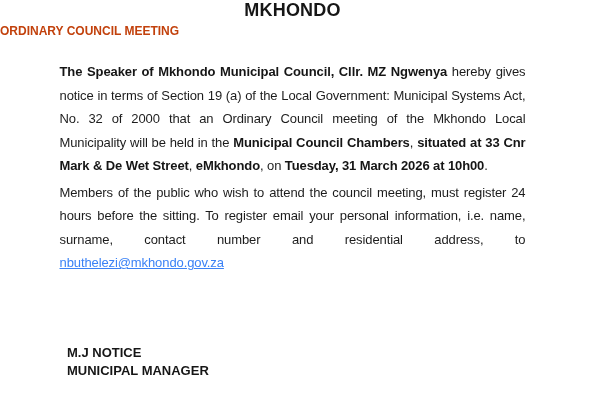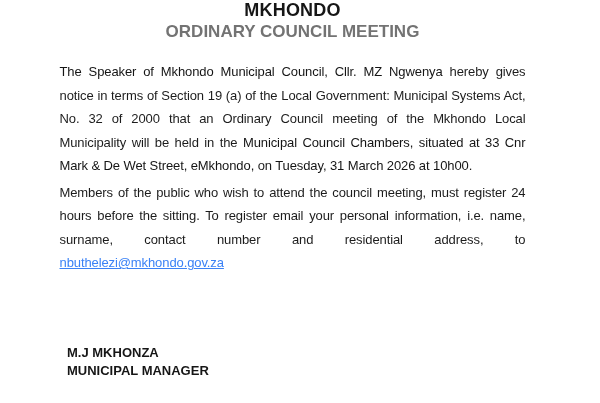--- a/index.html
+++ b/index.html
@@ -31,38 +31,37 @@
   .notice-no {
     margin-top: 7px;
     text-align: center;
     font-size: 13px;
     font-weight: 700;
     line-height: 15px;
     color: #161616;
   }
   .meeting-type {
     margin-top: 4px;
-    text-align: center;
-    font-size: 17px;
+    font-size: 12px;
     font-weight: 700;
     line-height: 15px;
-    color: #737373;
+    color: #c2410c;
   }
   .content {
     width: 466px;
     margin: 21px auto 0 auto;
     font-size: 13px;
     line-height: 23.5px;
     text-align: justify;
     letter-spacing: -0.1px;
     color: #1c1c1c;
   }
   .content p { margin: 0; }
   .content p.para2 { margin-top: 3px; }
-  .content strong { font-weight: 400; color: #151515; }
+  .content strong { font-weight: 700; color: #151515; }
   .email {
     color: #3b82f6;
     text-decoration: underline;
     cursor: pointer;
     white-space: nowrap;
   }
   .signature {
     margin: 69px 0 0 67px;
     font-size: 13px;
     font-weight: 700;
@@ -84,17 +83,17 @@
 
   <div class="content">
 
     <p class="para"><strong>The Speaker of Mkhondo Municipal Council, Cllr. MZ Ngwenya</strong><span> hereby gives notice in terms of Section 19 (a) of the Local Government: Municipal Systems Act, No. 32 of 2000 that an Ordinary Council meeting of the Mkhondo Local Municipality will be held in the </span><strong>Municipal Council Chambers</strong><span>, </span><strong>situated at 33 Cnr Mark &amp; De Wet Street</strong><span>, </span><strong>eMkhondo</strong><span>, on </span><strong>Tuesday, 31 March 2026 at 10h00</strong><span>.</span></p>
 
     <p class="para para2"><span>Members of the public who wish to attend the council meeting, must register 24 hours before the sitting. To register email your personal information, i.e. name, surname, contact number and residential address, to </span><a class="email">nbuthelezi@mkhondo.gov.za</a></p>
 
   </div>
 
   <div class="signature">
-    <div>M.J MKHONZA</div>
+    <div>M.J NOTICE</div>
     <div>MUNICIPAL MANAGER</div>
   </div>
 
 </div>
 
 </body></html>

